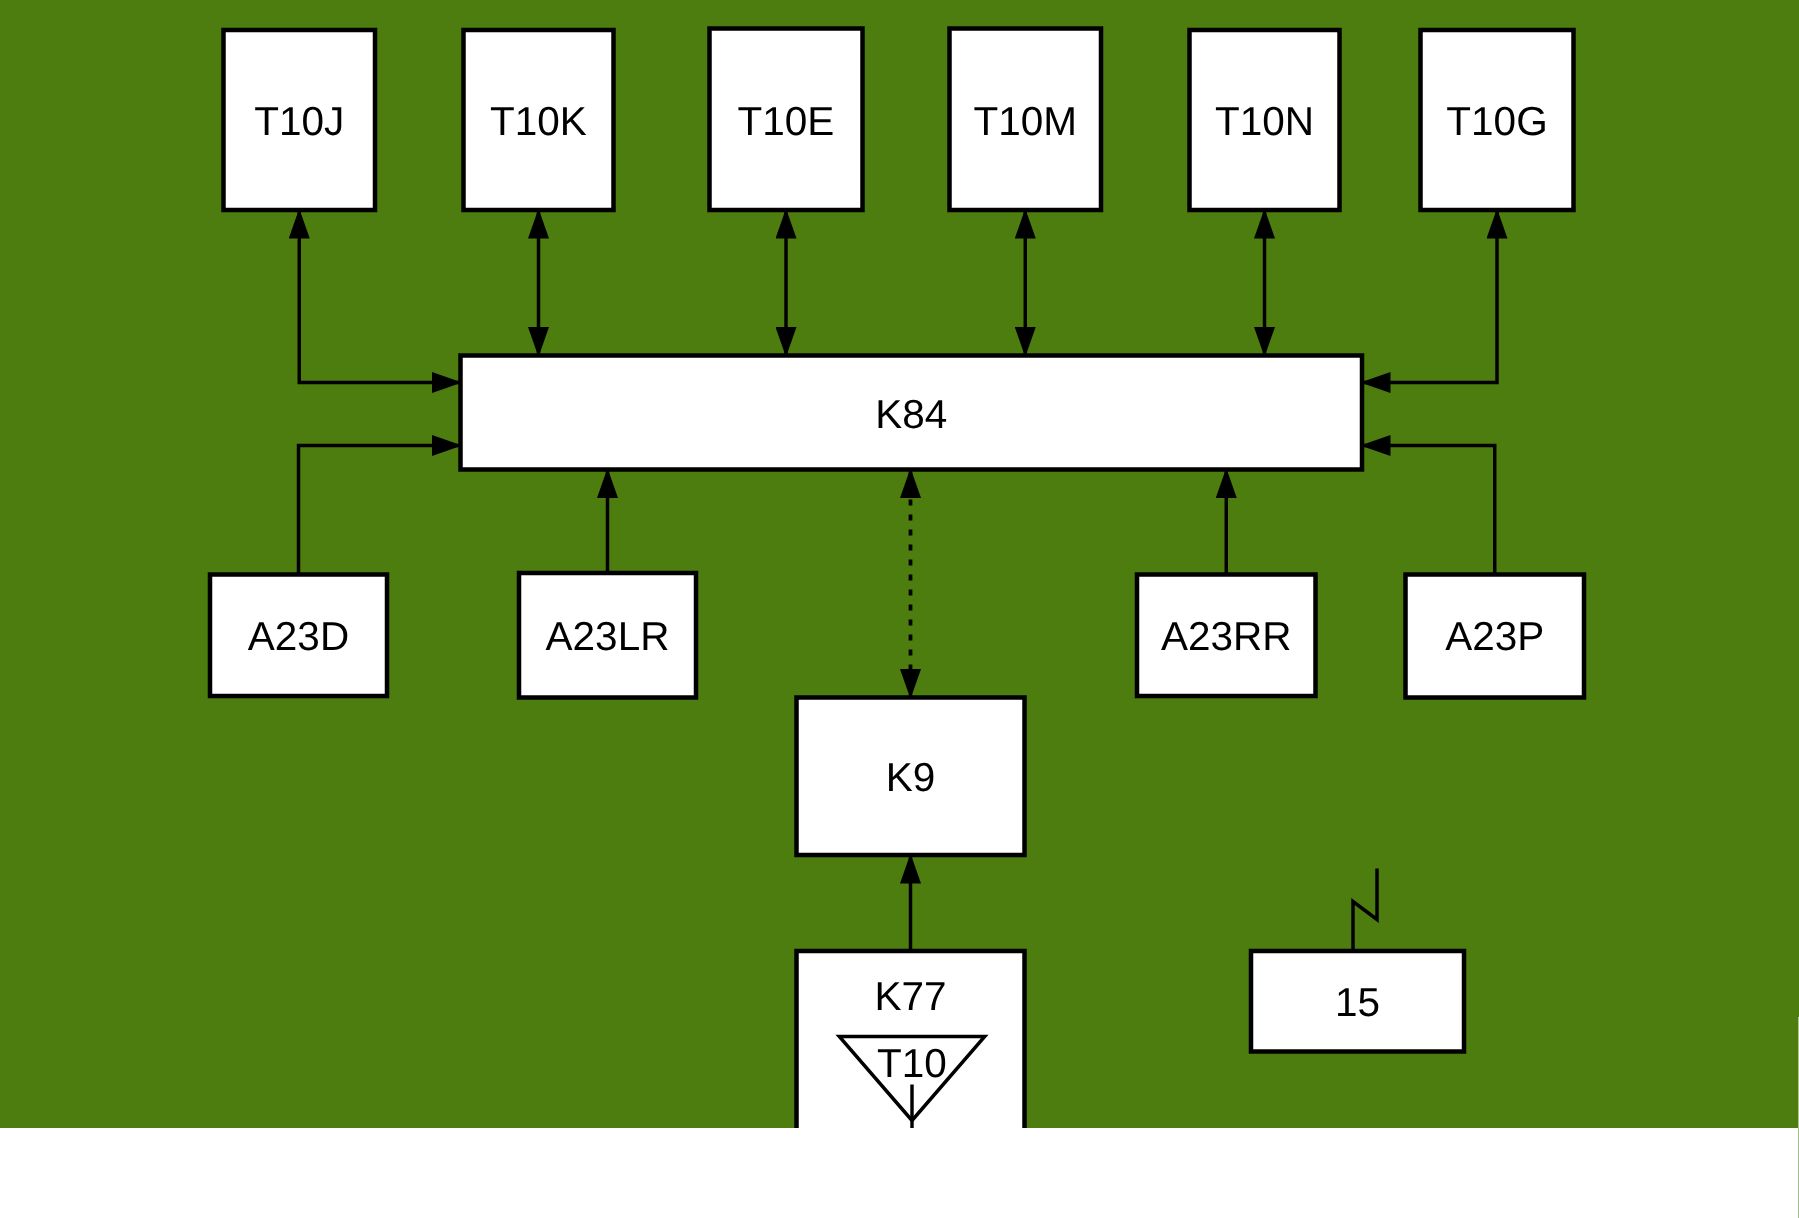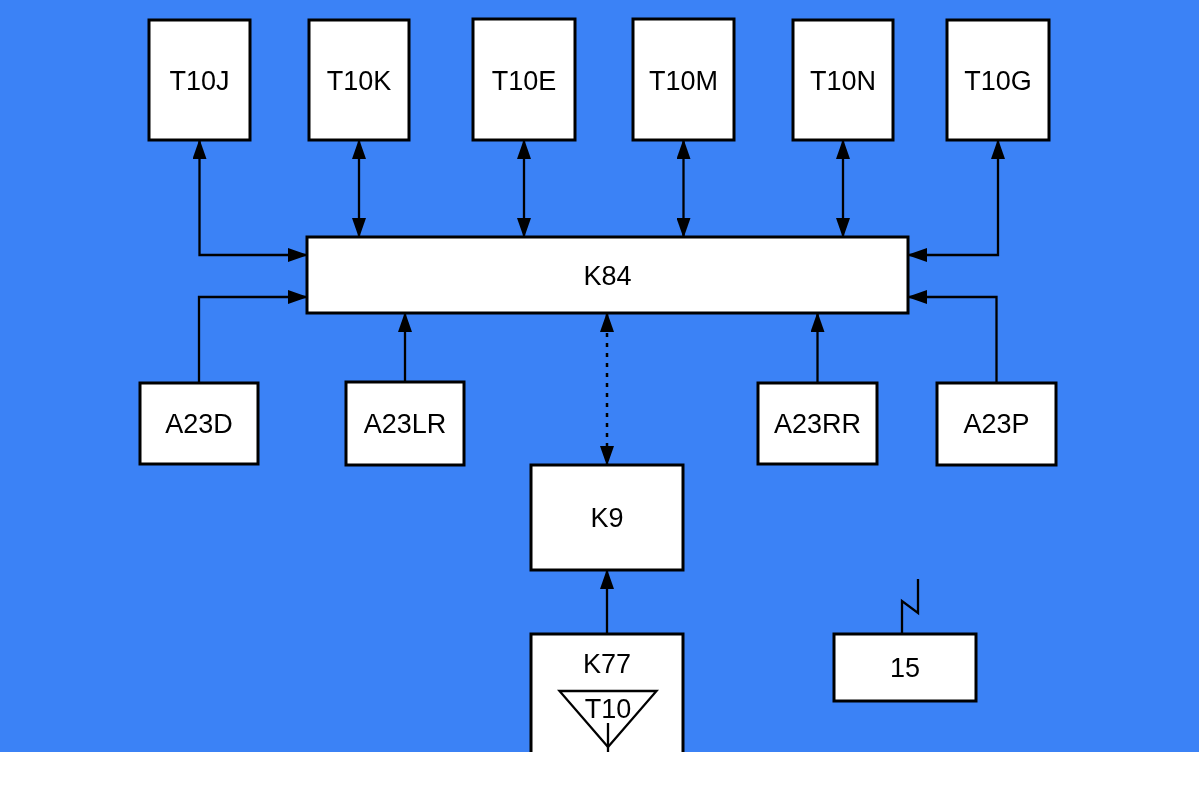--- a/index.html
+++ b/index.html
@@ -4,21 +4,21 @@
 <style>
   html, body {
     margin: 0;
     padding: 0;
     background: #ffffff;
   }
   .canvas-wrap {
     position: relative;
     width: 1199px;
     height: 752px;
-    background: #3b82f6;
+    background: #4d7c0f;
     overflow: hidden;
   }
   svg text {
     font-family: "Liberation Sans", sans-serif;
     font-size: 27px;
     fill: #000000;
     text-anchor: middle;
   }
   .node-rect {
     fill: #ffffff;

